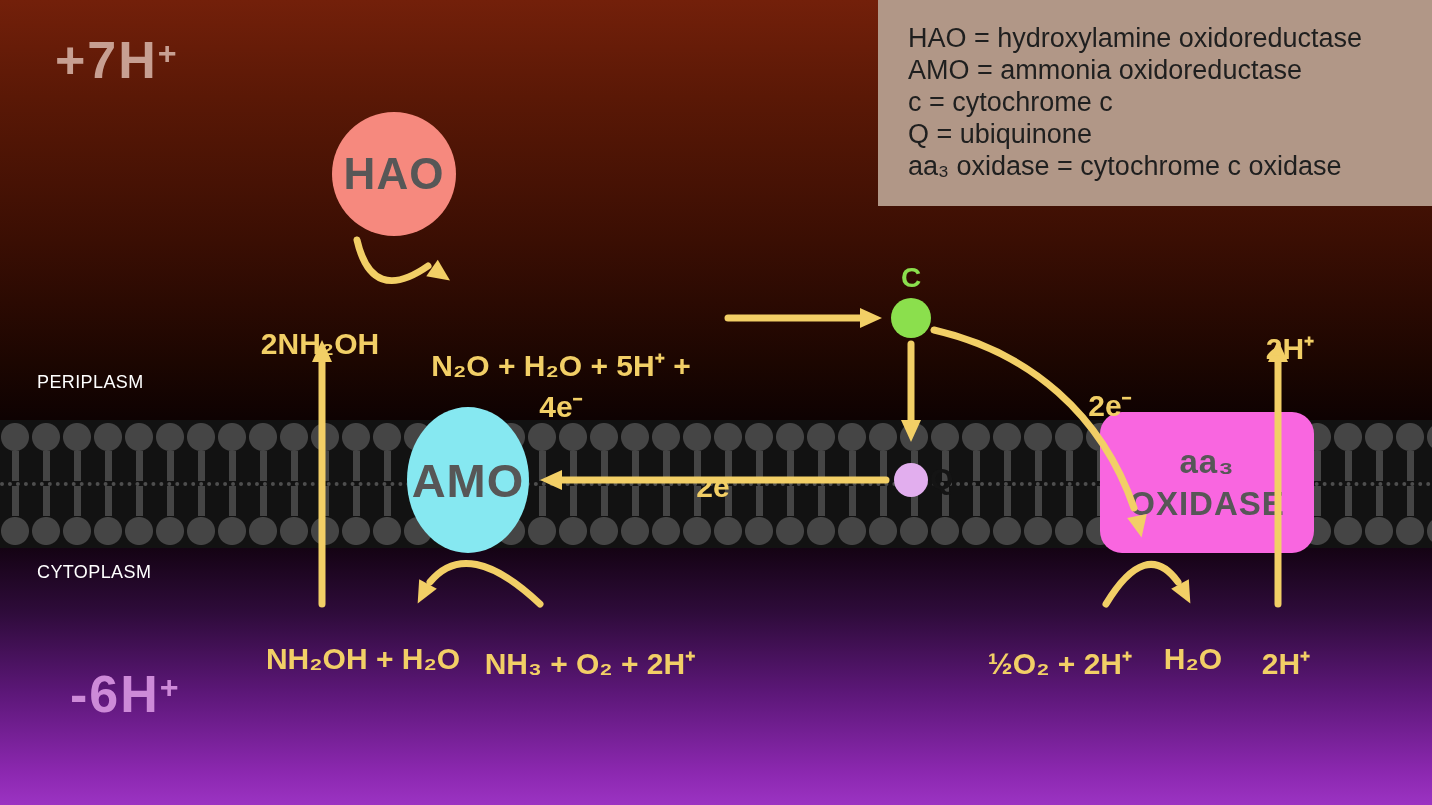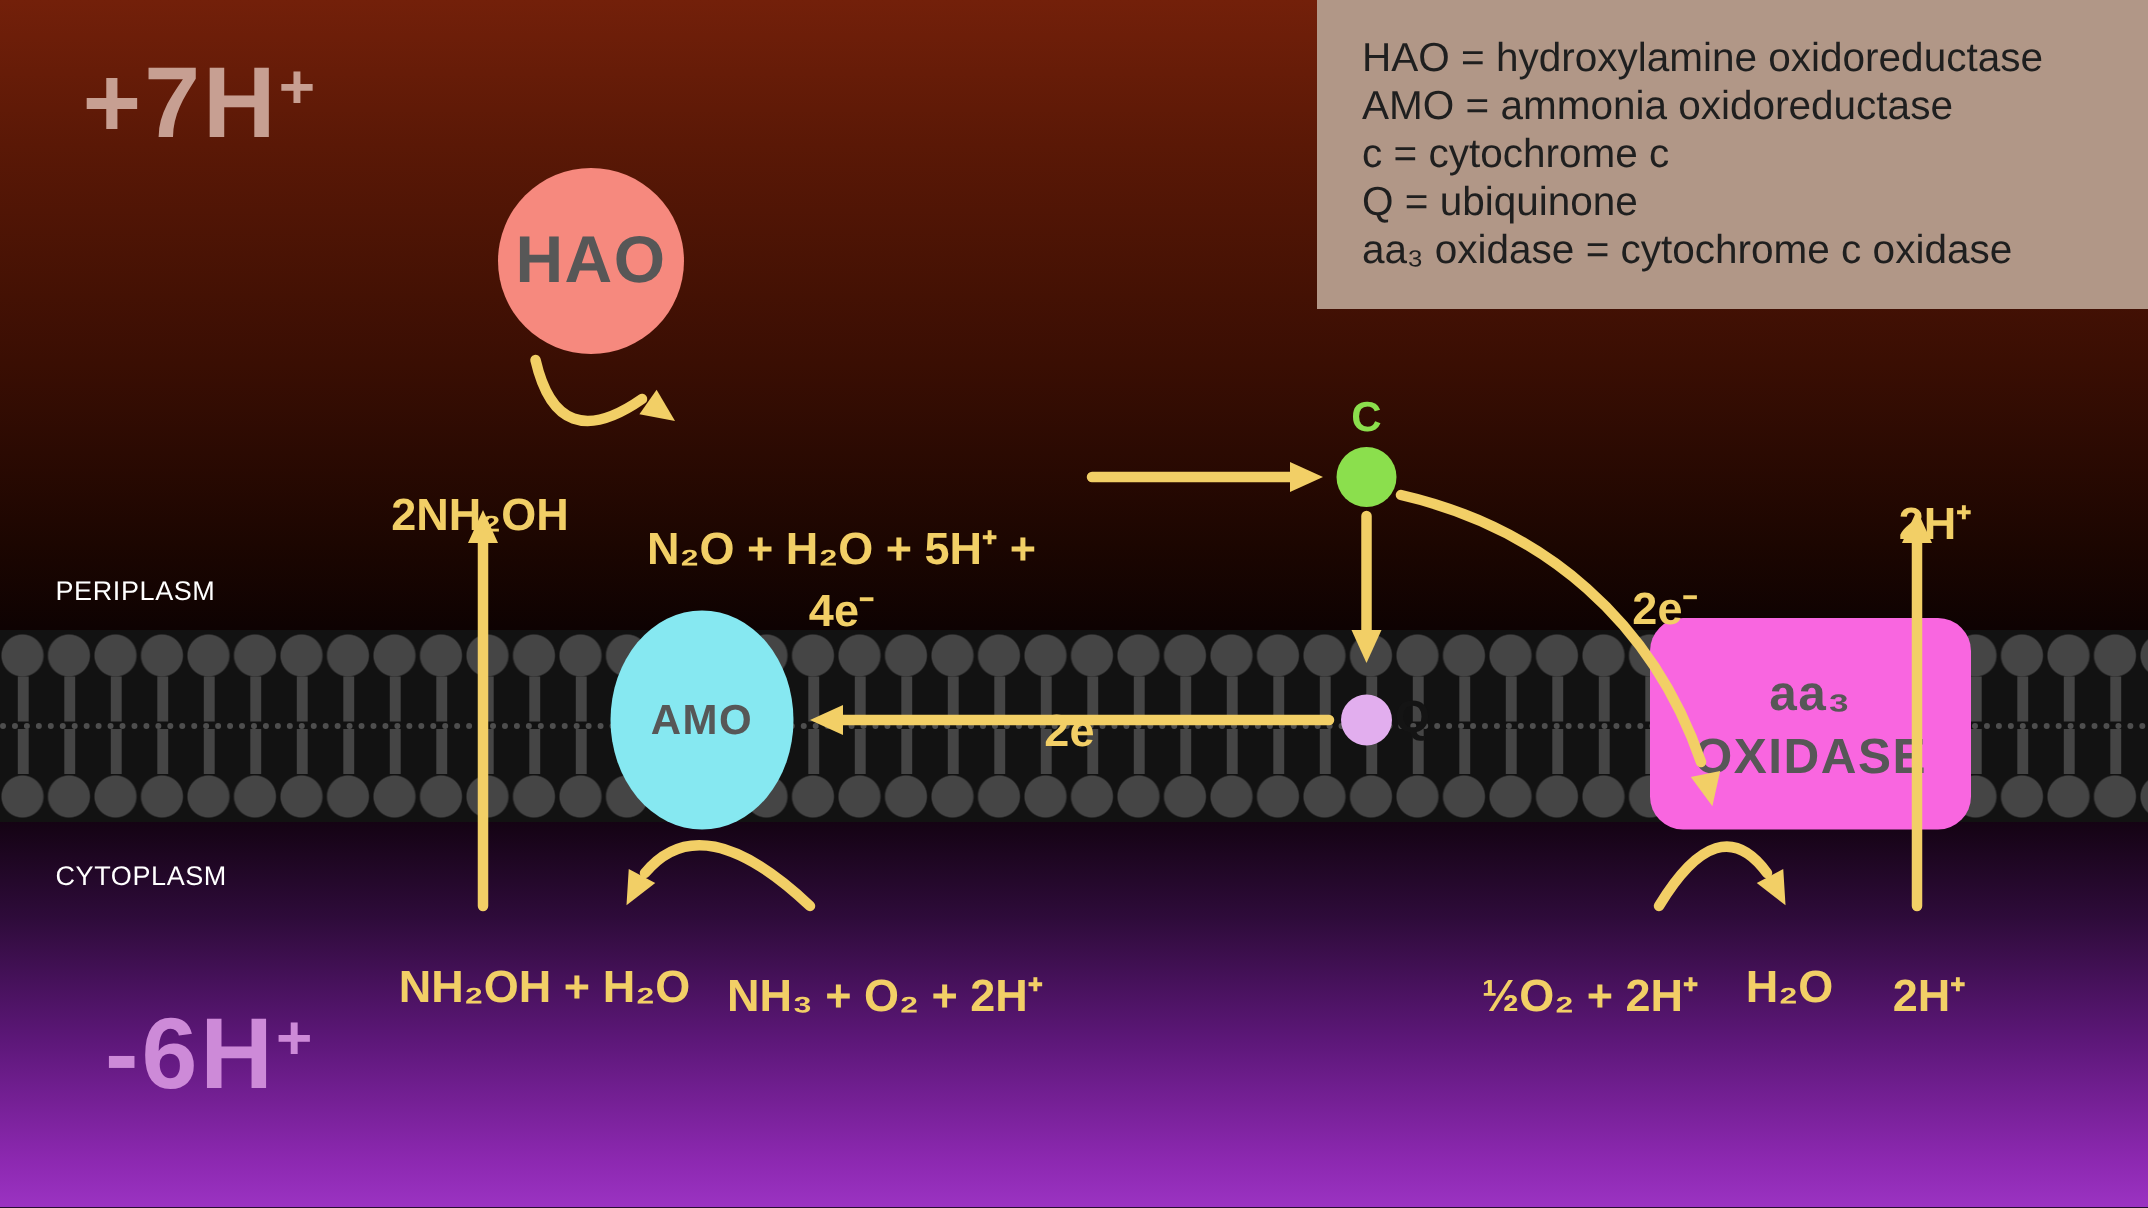--- a/index.html
+++ b/index.html
@@ -17,41 +17,41 @@
     background-size:31px 30px;background-repeat:repeat-x;}
   .heads-top{top:2px;}
   .heads-bottom{top:96px;}
   .lipid-tails{position:absolute;left:0;width:100%;height:30px;
     background-image:linear-gradient(90deg,transparent 12px,#454545 12px,#454545 19px,transparent 19px);
     background-size:31px 100%;background-repeat:repeat-x;}
   .tails-top{top:31px;}
   .tails-bottom{top:66px;}
   .membrane-mid{position:absolute;left:0;right:0;top:62px;border-top:4px dotted #4e4e4e;}
   
-  .charge{position:absolute;font-weight:bold;font-size:67px;letter-spacing:2px;z-index:2;}
+  .charge{position:absolute;font-weight:bold;font-size:52px;letter-spacing:2px;z-index:2;}
   .charge sup{font-size:0.62em;vertical-align:0.45em;}
   .charge-top{left:55px;top:30px;color:var(--c-top-charge,#c79f92);}
   .charge-bottom{left:70px;top:664px;color:var(--c-bottom-charge,#cd8ad8);}
   
-  .compartment{position:absolute;color:#ffffff;font-size:18px;letter-spacing:0.4px;z-index:2;margin-top:12px;}
+  .compartment{position:absolute;color:#ffffff;font-size:18px;letter-spacing:0.4px;z-index:2;}
   
   .legend{position:absolute;left:878px;top:0;width:554px;height:206px;
     background:var(--c-legend-bg,#b19787);z-index:5;box-sizing:border-box;
     padding:22px 10px 0 30px;}
   .legend-line{font-size:27px;line-height:32px;color:#1f1f1f;}
   
   .enzyme{position:absolute;display:flex;align-items:center;justify-content:center;
     flex-direction:column;z-index:2;}
   .enzyme-label{font-weight:bold;color:var(--c-enzyme-text,#575757);letter-spacing:1px;}
   .hao-circle{left:332px;top:112px;width:124px;height:124px;border-radius:50%;
     background:var(--c-hao,#f6897e);}
   .hao-circle .enzyme-label{font-size:44px;}
   .amo-ellipse{left:407px;top:407px;width:122px;height:146px;border-radius:50%;
     background:var(--c-amo,#86e8f1);}
-  .amo-ellipse .enzyme-label{font-size:28px;text-align:right;}
+  .amo-ellipse .enzyme-label{font-size:47px;text-align:right;}
   .oxidase-box{left:1100px;top:412px;width:214px;height:141px;border-radius:22px;
     background:var(--c-oxidase,#f966e0);}
   .oxidase-box .enzyme-label{font-size:33px;line-height:42px;}
   .cytc-circle{left:891px;top:298px;width:40px;height:40px;border-radius:50%;
     background:var(--c-cyt-c,#8bdf4d);}
   .quinone-circle{left:894px;top:463px;width:34px;height:34px;border-radius:50%;
     background:var(--c-quinone,#e2aeee);}
   .carrier-letter{position:absolute;font-weight:bold;z-index:4;}
   .cytc-letter{left:892px;top:262px;width:38px;text-align:center;font-size:28px;
     color:var(--c-cyt-c,#8bdf4d);}

